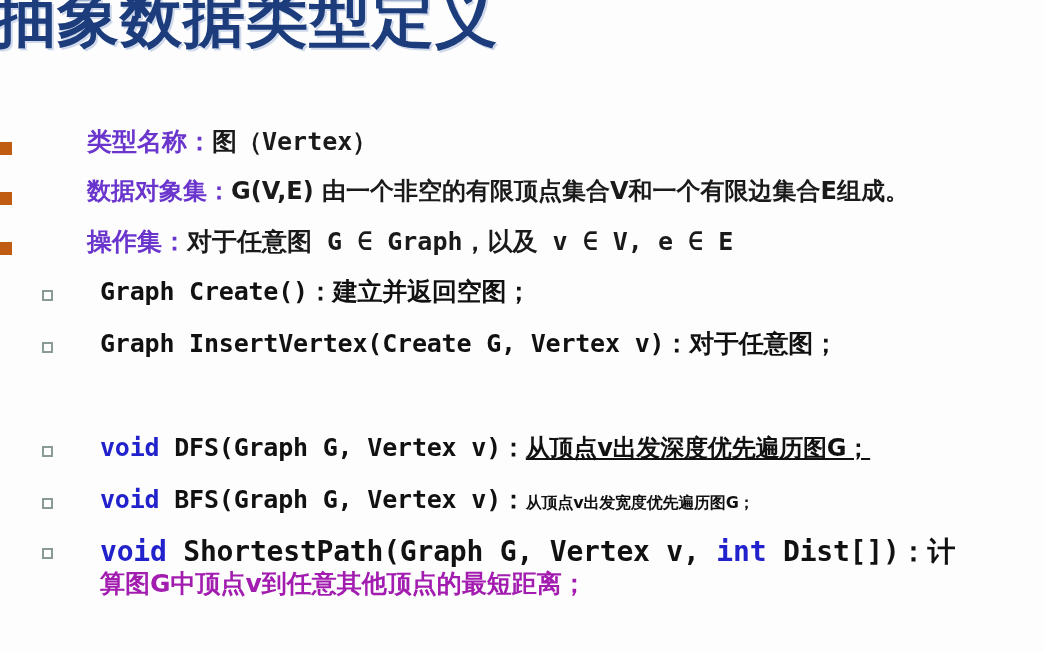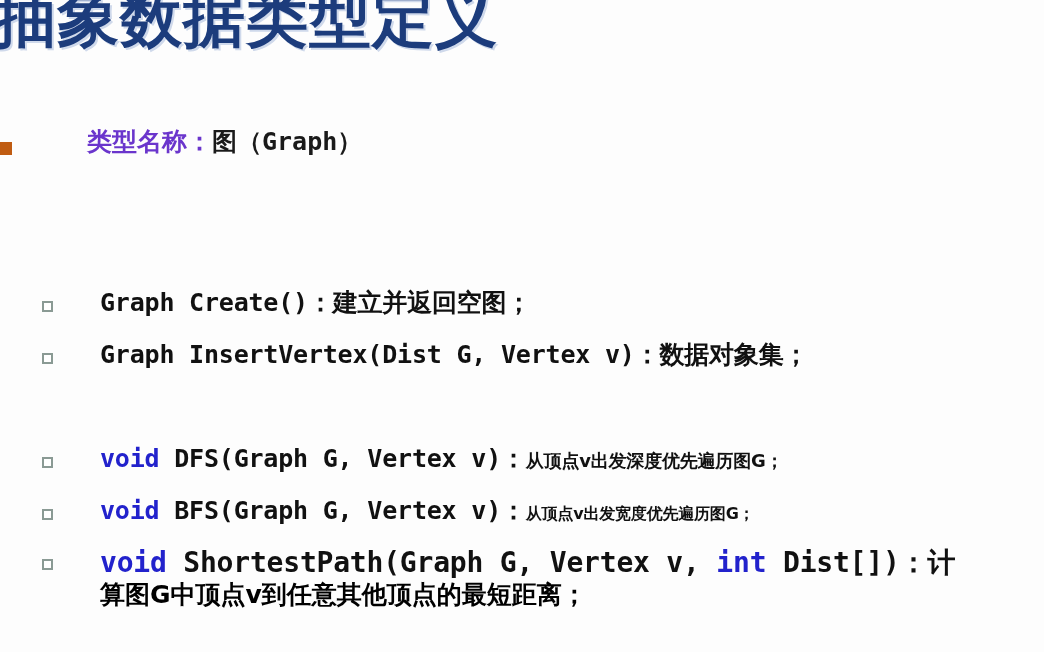--- a/index.html
+++ b/index.html
@@ -69,21 +69,20 @@
     font-family: "DejaVu Sans Mono", "Liberation Mono", monospace;
     font-weight: 700;
     color: #1a1a1a;
   }
 
   
   .l2-row {
     position: absolute;
     left: 0;
     white-space: nowrap;
-    margin-top: 11px;
   }
   .l2-bullet {
     position: absolute;
     left: 42px;
     top: 12px;
     width: 11px;
     height: 11px;
     border: 2px solid #8a9a94;
     background: #ffffff;
     box-sizing: border-box;
@@ -95,60 +94,68 @@
     font-weight: 700;
     color: #111111;
     line-height: 1.12;
     letter-spacing: -0.2px;
   }
   .l2-cont {
     margin-left: 100px;
     font-family: "DejaVu Sans", "Liberation Sans", sans-serif;
     font-size: 25px;
     font-weight: 700;
-    color: #000000;
+    color: #a21caf;
     line-height: 1.12;
   }
   .cn {
     font-family: "DejaVu Sans", "Liberation Sans", sans-serif;
     font-weight: 700;
   }
   .kw {
     color: #2222cc;
     text-align: center;
   }
 </style>
 </head>
 <body>
 
 <div id="slide">
 
   <div id="slide-title">抽象数据类型定义</div>
 
   <div class="l1-row" style="top:128px;">
     <span class="l1-bullet" style="top:14px;"></span>
-    <span class="l1-text"><span class="lbl">类型名称：</span><span class="mono">图（Graph）</span></span>
+    <span class="l1-text"><span class="lbl">类型名称：</span><span class="mono">图（Vertex）</span></span>
   </div>
 
+  <div class="l1-row" style="top:178px;">
+    <span class="l1-bullet" style="top:14px;"></span>
+    <span class="l1-text" style="font-size:24px;"><span class="lbl">数据对象集：</span><span>G(V,E) 由一个非空的有限顶点集合V和一个有限边集合E组成。</span></span>
+  </div>
 
+  <div class="l1-row" style="top:228px;">
+    <span class="l1-bullet" style="top:14px;"></span>
+    <span class="l1-text"><span class="lbl">操作集：</span><span class="mono">对于任意图 G ∈ Graph，以及 v ∈ V, e ∈ E</span></span>
+  </div>
 
   <div class="l2-row" style="top:278px;">
     <span class="l2-bullet"></span>
     <span class="l2-text"><span>Graph Create()</span><span class="cn">：</span><span class="cn">建立并返回空图；</span></span>
   </div>
 
   <div class="l2-row" style="top:330px;">
     <span class="l2-bullet"></span>
-    <span class="l2-text"><span>Graph InsertVertex(Dist G, Vertex v)</span><span class="cn">：</span><span class="cn">数据对象集；</span></span>
+    <span class="l2-text"><span>Graph InsertVertex(Create G, Vertex v)</span><span class="cn">：</span><span class="cn">对于任意图；</span></span>
   </div>
 
 
   <div class="l2-row" style="top:434px;">
     <span class="l2-bullet"></span>
-    <span class="l2-text"><span class="kw">void</span><span> DFS(Graph G, Vertex v)</span><span class="cn">：</span><span class="cn" style="font-size:18px;">从顶点v出发深度优先遍历图G；</span></span>
+    <span class="l2-text"><span class="kw">void</span><span> DFS(Graph G, Vertex v)</span><span class="cn">：</span><span class="cn" style="font-size:24px;text-decoration:underline;">从顶点v出发深度优先遍历图G；</span></span>
   </div>
 
   <div class="l2-row" style="top:486px;">
     <span class="l2-bullet"></span>
     <span class="l2-text"><span class="kw">void</span><span> BFS(Graph G, Vertex v)</span><span class="cn">：</span><span class="cn" style="font-size:16px;">从顶点v出发宽度优先遍历图G；</span></span>
   </div>
 
   <div class="l2-row" style="top:536px;">
     <span class="l2-bullet"></span>
     <span class="l2-text" style="font-size:28px;"><span class="kw">void</span><span> ShortestPath(Graph G, Vertex v, </span><span class="kw">int</span><span> Dist[])</span><span class="cn">：</span><span class="cn">计</span></span>

